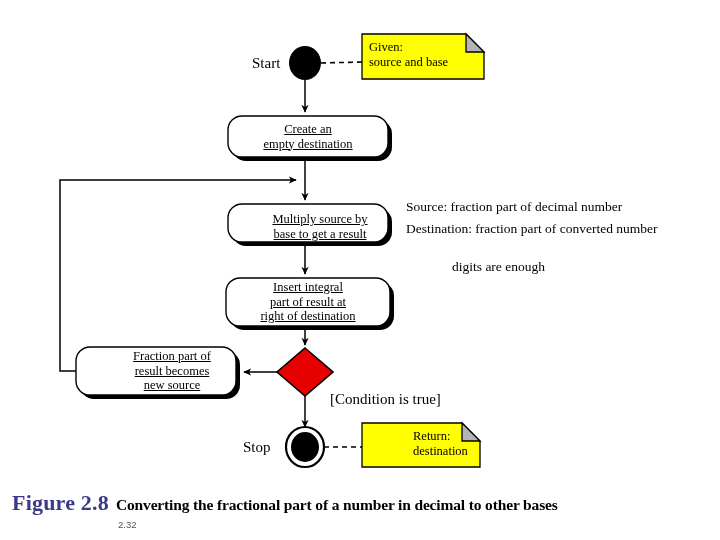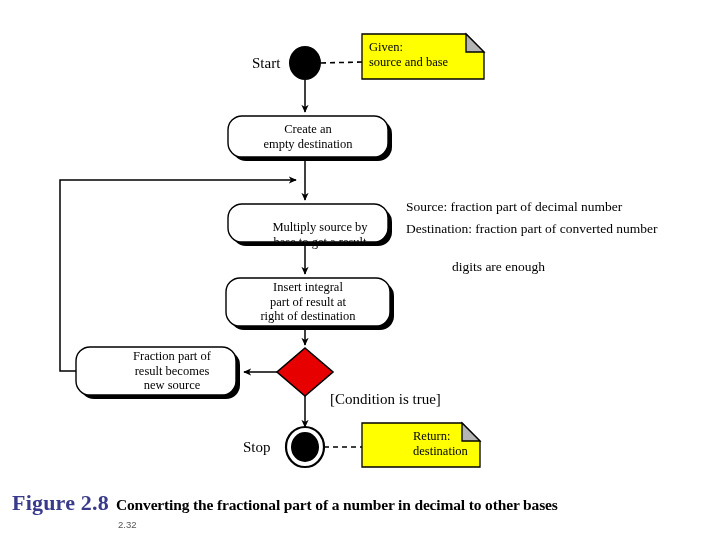--- a/index.html
+++ b/index.html
@@ -20,20 +20,21 @@
     position:absolute;
     text-align:center;
     font-family:"Liberation Serif", serif;
     font-size:12.5px;
     line-height:1.18;
     color:#000;
     display:flex;
     align-items:center;
     justify-content:center;
     pointer-events:none;
+    text-decoration:underline;
   }
 
   .side-label{
     position:absolute;
     font-family:"Liberation Serif", serif;
     font-size:15px;
     color:#000;
     white-space:nowrap;
   }
 
@@ -154,21 +155,21 @@
   <div class="side-label" style="left:252px;top:55px;">Start</div>
   <div class="side-label" style="left:243px;top:439px;">Stop</div>
 
   <div class="note-text" style="left:369px;top:40px;width:112px;">Given:
 source and base</div>
   <div class="note-text" style="left:369px;top:429px;width:108px;margin-left:44px;">Return:
 destination</div>
 
   <div class="node-label" style="left:228px;top:116px;width:160px;height:41px;white-space:pre-line;">Create an
 empty destination</div>
-  <div class="node-label" style="left:228px;top:216px;width:184px;height:38px;white-space:pre-line;">Multiply source by
+  <div class="node-label" style="left:228px;top:208px;width:184px;height:38px;white-space:pre-line;">Multiply source by
 base to get a result</div>
   <div class="node-label" style="left:226px;top:278px;width:164px;height:48px;white-space:pre-line;">Insert integral
 part of result at
 right of destination</div>
   <div class="node-label" style="left:76px;top:347px;width:192px;height:48px;white-space:pre-line;">Fraction part of
 result becomes
 new source</div>
 
   <div class="side-label" style="left:330px;top:391px;">[Condition is true]</div>
 

